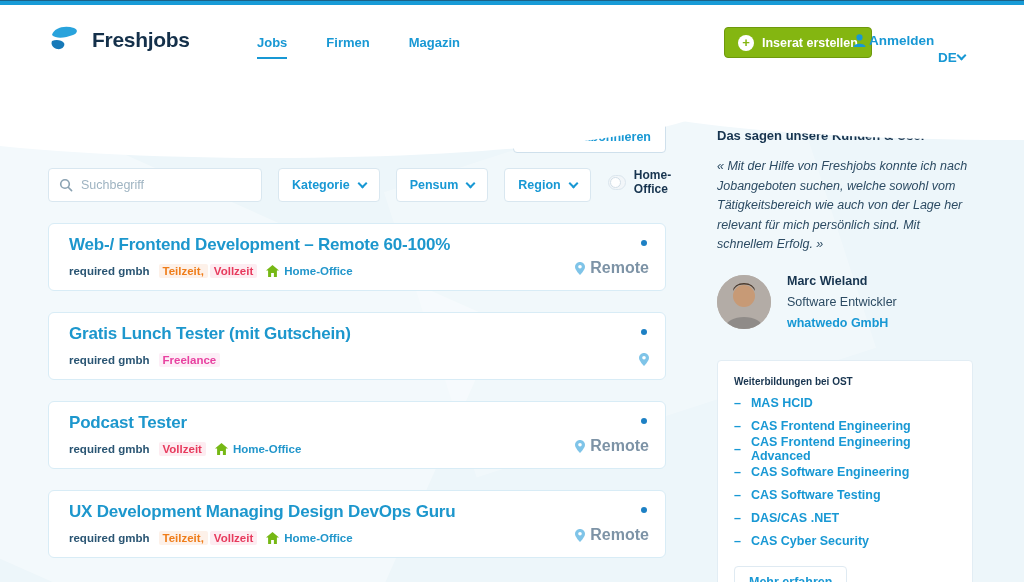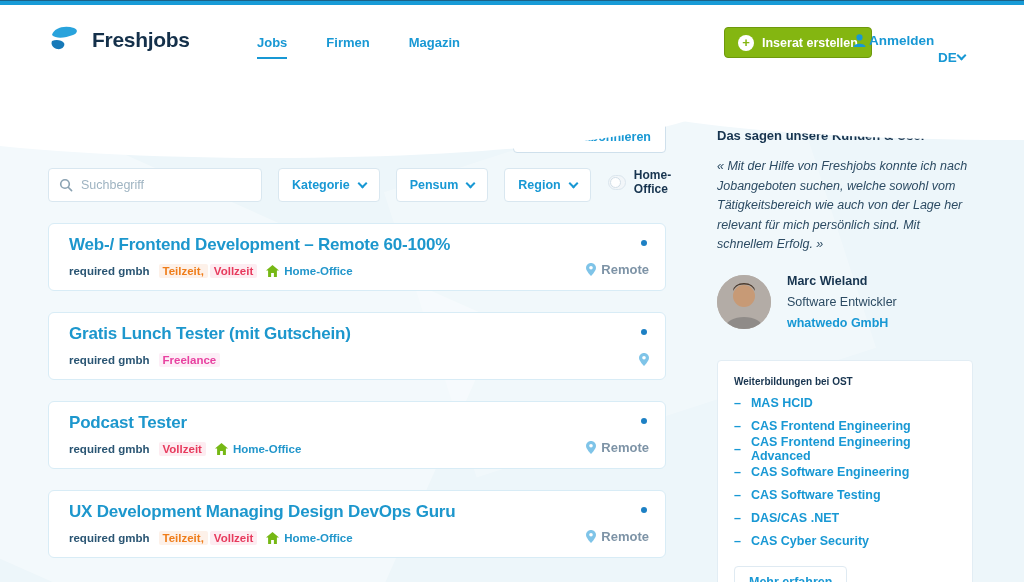--- a/index.html
+++ b/index.html
@@ -60,21 +60,21 @@
   .job-title { font-size:17px; font-weight:bold; color:#1d97cd; letter-spacing:-0.2px; }
   .job-meta { display:flex; align-items:center; gap:9px; font-size:11.5px; font-weight:bold; }
   .company { color:#2a5573; }
   .badge { padding:1px 4px; border-radius:2px; }
   .badge.orange { color:#ef7d1a; background:#fdf1e9; }
   .badge.red { color:#e73a5d; background:#fdecf1; }
   .badge.pink { color:#e841a0; background:#fdeef7; }
   .badge-group { display:flex; align-items:center; gap:2px; }
   .homeoffice { display:flex; align-items:center; gap:5px; color:#2196cb; }
   .dot { position:absolute; right:18px; top:16px; width:6px; height:6px; border-radius:50%; background:#1d80c4; }
-  .location { position:absolute; right:16px; bottom:13px; display:flex; align-items:center; gap:5px; font-size:13px; font-weight:bold; color:#7d93a6; }
+  .location { position:absolute; right:16px; bottom:13px; display:flex; align-items:center; gap:5px; font-size:16px; font-weight:bold; color:#7d93a6; }
 
   
   .sidebar { position:absolute; left:717px; top:128px; width:256px; z-index:10; }
   .sb-heading { font-size:13px; font-weight:bold; color:#17344f; }
   .quote { margin-top:14px; font-size:12.5px; font-style:italic; color:#2c4b63; line-height:19.5px; }
   .author { margin-top:16px; display:flex; gap:16px; align-items:center; }
   .avatar { width:54px; height:54px; border-radius:50%; overflow:hidden; background:#b9b2ac; position:relative; flex-shrink:0; }
   .author-name { font-size:12.5px; font-weight:bold; color:#17344f; line-height:21px; }
   .author-role { font-size:12.5px; color:#2c4b63; line-height:21px; }
   .author-company { font-size:12.5px; font-weight:bold; color:#1898d4; line-height:21px; cursor:pointer; }

